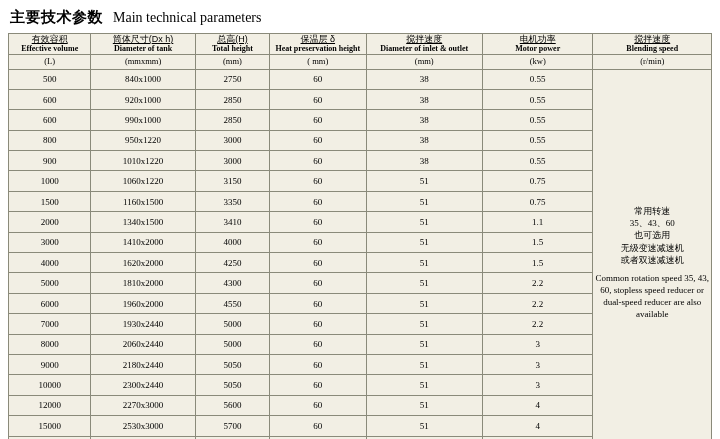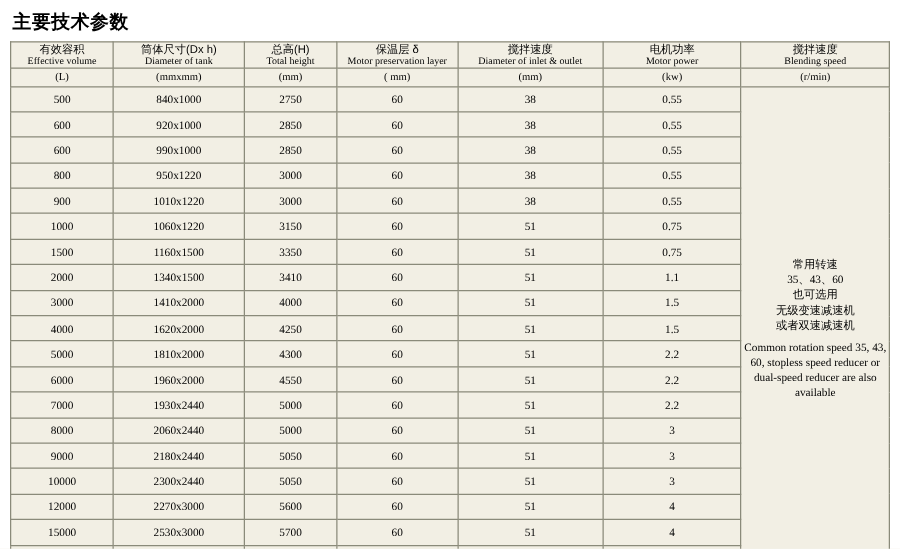--- a/index.html
+++ b/index.html
@@ -51,25 +51,27 @@
     background: #f2efe4;
   }
   thead td {
     padding: 2px 1px;
     line-height: 1.15;
   }
   .hdr-cn {
     font-size: 9px;
     font-weight: normal;
     display: block;
+    text-decoration: underline;
   }
   .hdr-en {
     font-size: 8px;
     display: block;
     font-family: "Liberation Serif", serif;
+    font-weight: bold;
   }
   .unit-row td {
     height: 14px;
     font-size: 8.5px;
     font-family: "Liberation Serif", serif;
   }
   tbody.body-rows td {
     height: 19.4px;
     font-size: 9px;
     font-family: "Liberation Serif", serif;
@@ -95,20 +97,21 @@
   .col6 { width: 110px; }
   .col7 { width: 118px; }
 </style>
 </head>
 <body>
 
 <div id="page">
 
   <div class="title-row">
     <span class="title-cn">主要技术参数</span>
+    <span class="title-en">Main technical parameters</span>
   </div>
 
   <table class="spec">
     <colgroup>
       <col class="col1">
         <col class="col2">
         <col class="col3">
         <col class="col4">
         <col class="col5">
         <col class="col6">
@@ -123,21 +126,21 @@
         <td>
           <span class="hdr-cn">筒体尺寸(Dx h)</span>
           <span class="hdr-en">Diameter of tank</span>
         </td>
         <td>
           <span class="hdr-cn">总高(H)</span>
           <span class="hdr-en">Total height</span>
         </td>
         <td>
           <span class="hdr-cn">保温层 δ</span>
-          <span class="hdr-en">Motor preservation layer</span>
+          <span class="hdr-en">Heat preservation height</span>
         </td>
         <td>
           <span class="hdr-cn">搅拌速度</span>
           <span class="hdr-en">Diameter of inlet &amp; outlet</span>
         </td>
         <td>
           <span class="hdr-cn">电机功率</span>
           <span class="hdr-en">Motor power</span>
         </td>
         <td>

